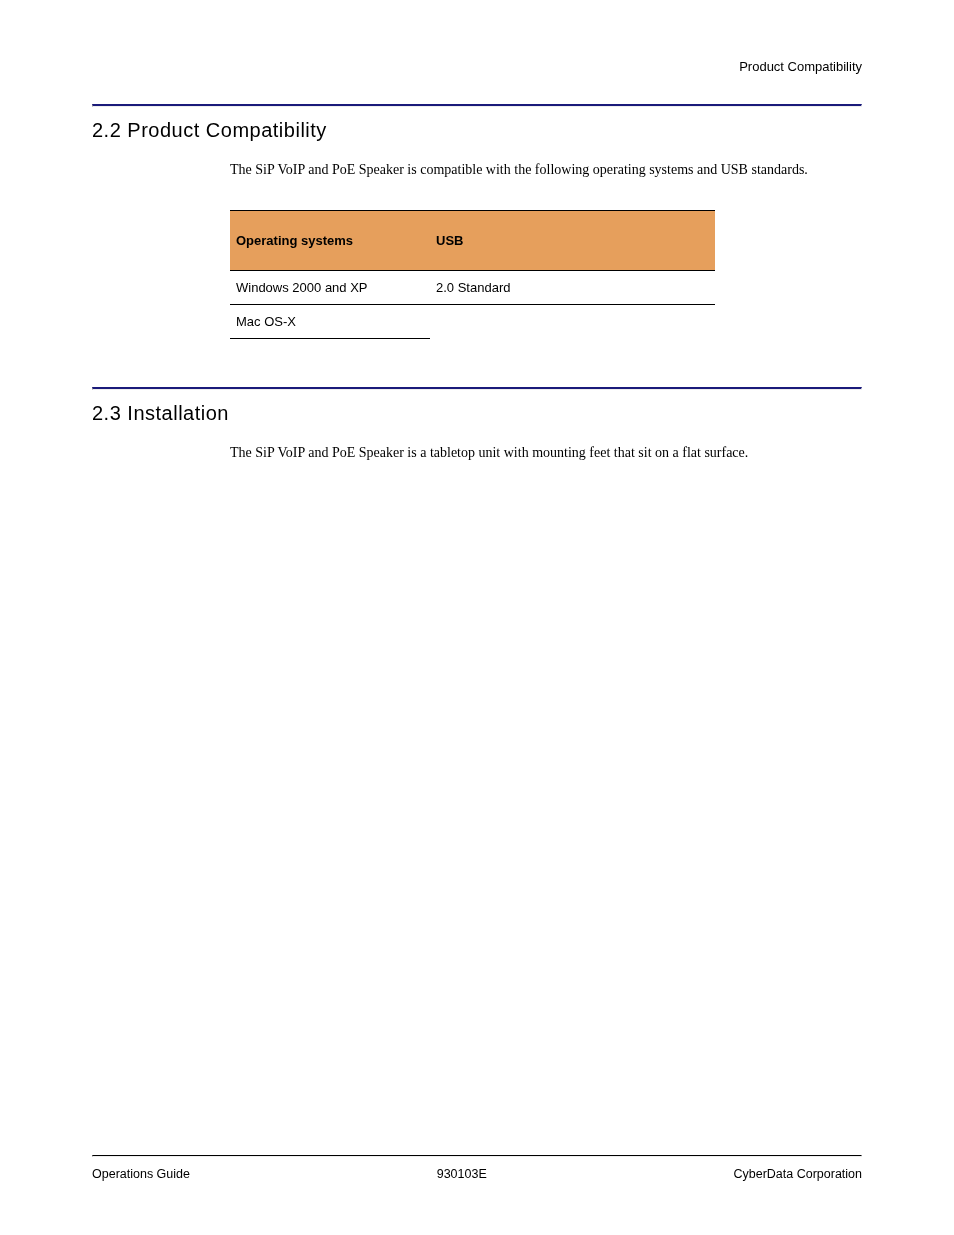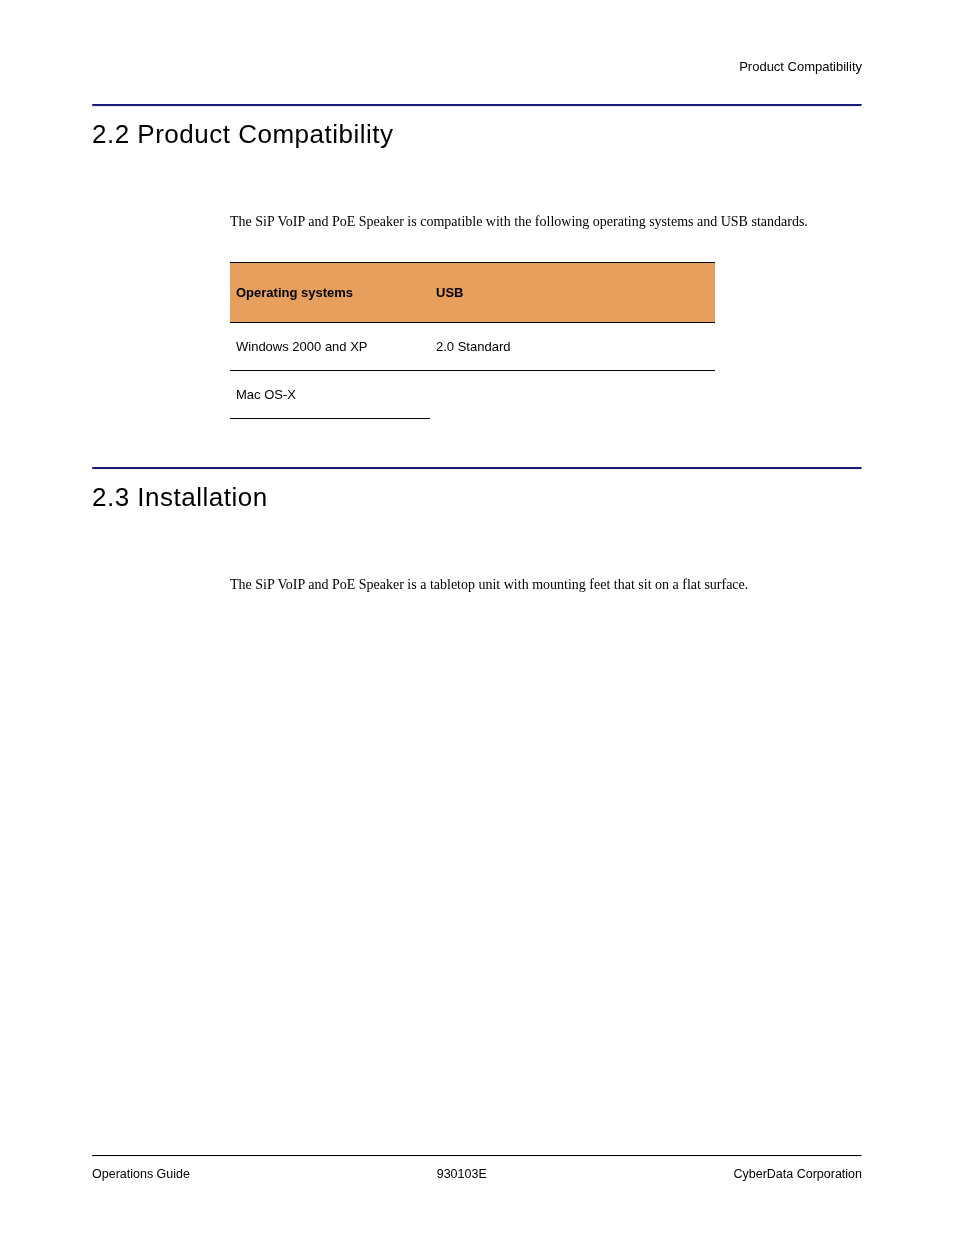--- a/index.html
+++ b/index.html
@@ -31,30 +31,29 @@
       display: inline;
       margin-left: 6px;
     }
     .section-rule {
       border-top: 2px solid #1a1a7a;
       margin: 0;
     }
     .section-heading {
       font-family: "Century Gothic", "Avant Garde", Arial, sans-serif;
       font-weight: 400;
-      font-size: 26px;
+      font-size: 20px;
       color: #000;
       margin-top: 12px;
       margin-bottom: 18px;
       letter-spacing: 0.5px;
     }
     .body-indent {
       margin-left: 138px;
       margin-right: 0;
-      margin-top: 44px;
     }
     .body-text {
       font-family: "Book Antiqua", Palatino, Georgia, serif;
       font-size: 14px;
       line-height: 1.45;
       color: #000;
       margin-bottom: 30px;
     }
     .compat-table {
       width: 485px;
@@ -69,21 +68,21 @@
       font-weight: bold;
       text-align: left;
       padding: 22px 6px;
       border-top: 1px solid #000;
       border-bottom: 1px solid #000;
     }
     .compat-table thead th:first-child {
       width: 200px;
     }
     .compat-table tbody td {
-      padding: 16px 6px;
+      padding: 9px 6px;
       border-bottom: 1px solid #000;
       vertical-align: top;
     }
     .compat-table tbody tr.half-border td:first-child {
       border-bottom: 1px solid #000;
     }
     .compat-table tbody tr.half-border td:last-child {
       border-bottom: none;
     }
     .spacer {

